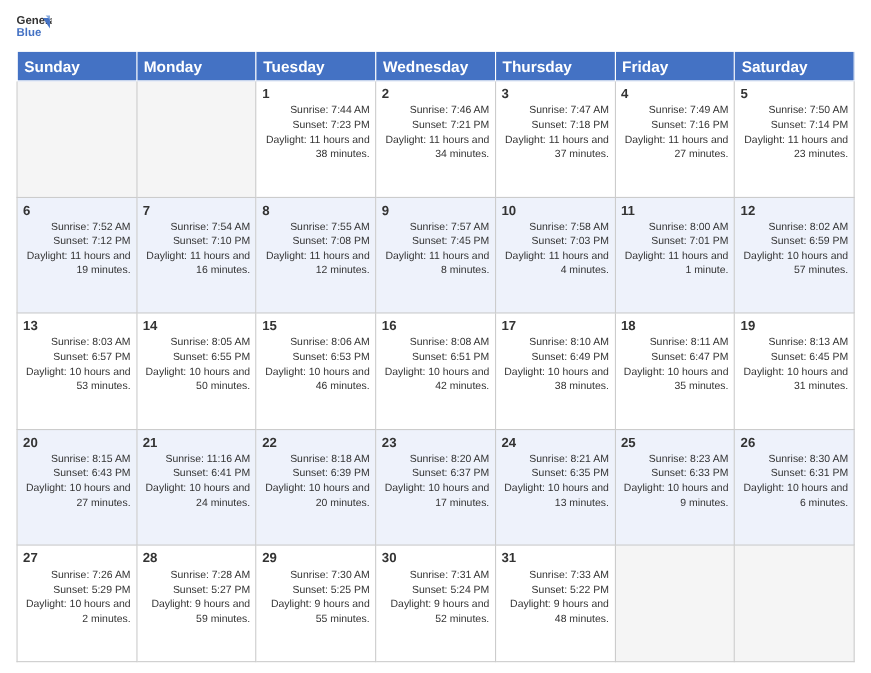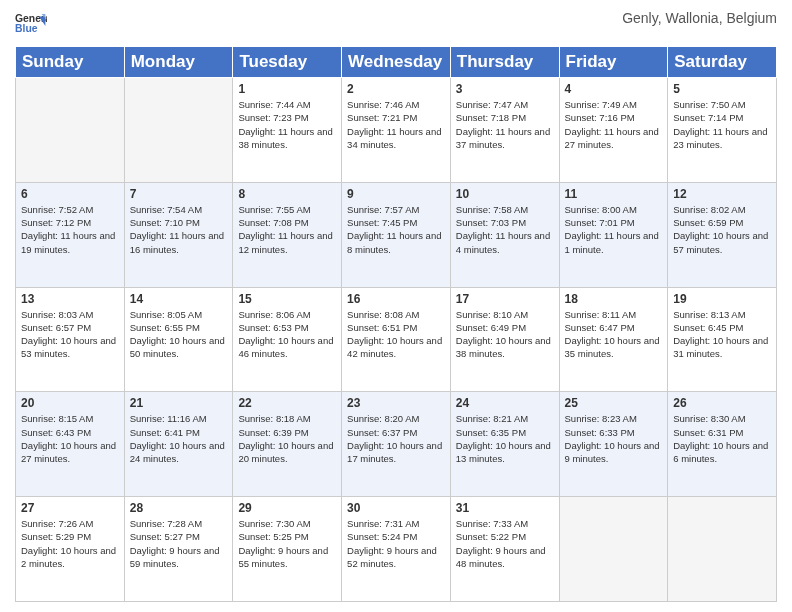--- a/index.html
+++ b/index.html
@@ -48,21 +48,21 @@
     .calendar-table {
       width: 100%;
       border-collapse: collapse;
       flex: 1;
     }
     .calendar-table th {
       background-color: #4472c4;
       color: #fff;
       text-align: left;
       padding: 5px 6px;
-      font-size: 17px;
+      font-size: 14px;
       border: 1px solid #fff;
     }
     .calendar-table td {
       border: 1px solid #ccc;
       vertical-align: top;
       padding: 4px 5px;
       font-size: 9.5px;
       color: #333;
       width: 14.28%;
       height: 88px;
@@ -72,20 +72,21 @@
       background: #f5f5f5;
     }
     .day-num {
       font-size: 12px;
       font-weight: bold;
       display: block;
       margin-bottom: 2px;
     }
     .day-detail {
       line-height: 1.4;
+      text-align: right;
     }
     tr:nth-child(even) td:not(.empty) {
       background: #eef2fb;
     }
     tr:nth-child(odd) td:not(.empty) {
       background: #fff;
     }
   </style>
 </head>
 <body>
@@ -94,21 +95,20 @@
   <div class="header">
     <div class="logo">
       <svg class="logo-icon" viewBox="0 0 40 35" xmlns="http://www.w3.org/2000/svg">
         <text x="0" y="15" font-size="13" font-weight="bold" fill="#333">General</text>
         <text x="0" y="28" font-size="13" font-weight="bold" fill="#4472c4">Blue</text>
         <polygon points="30,8 38,8 38,20 30,8" fill="#4472c4"></polygon>
         <polygon points="33,5 38,5 38,10" fill="#87aadf"></polygon>
       </svg>
     </div>
     <div class="title-block">
-      <h2>Genly, Wallonia, Belgium</h2>
     </div>
   </div>
 
   <table class="calendar-table">
     <thead>
       <tr>
       <th>Sunday</th>
           <th>Monday</th>
           <th>Tuesday</th>
           <th>Wednesday</th>

